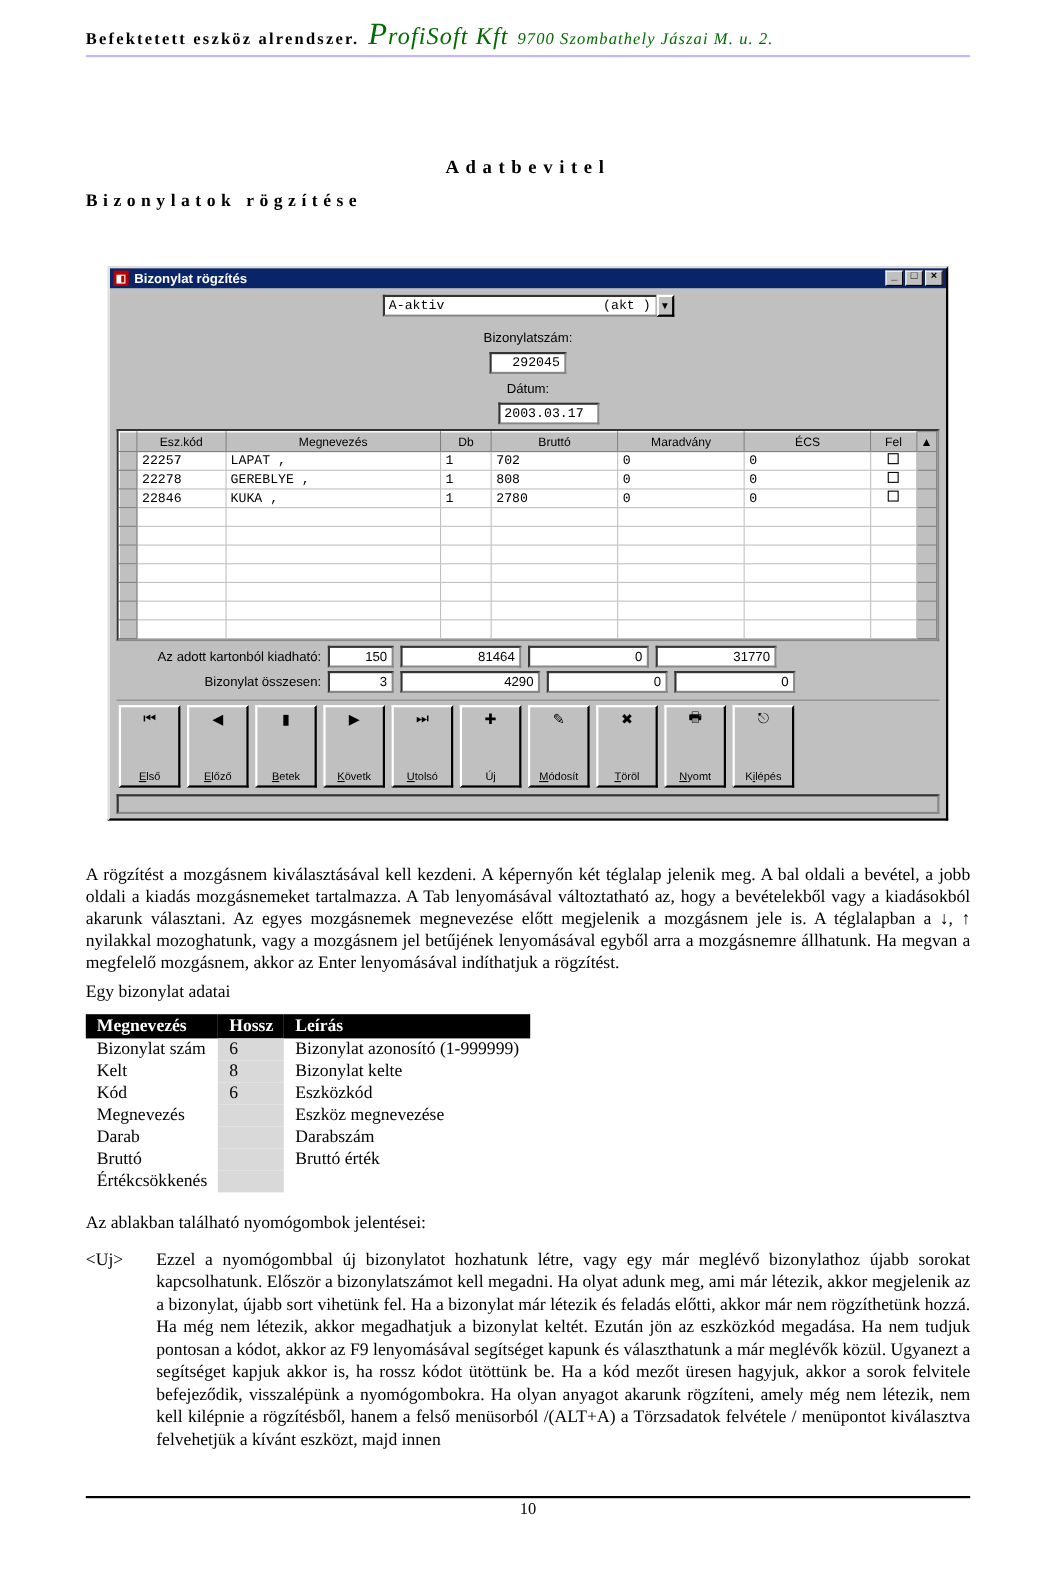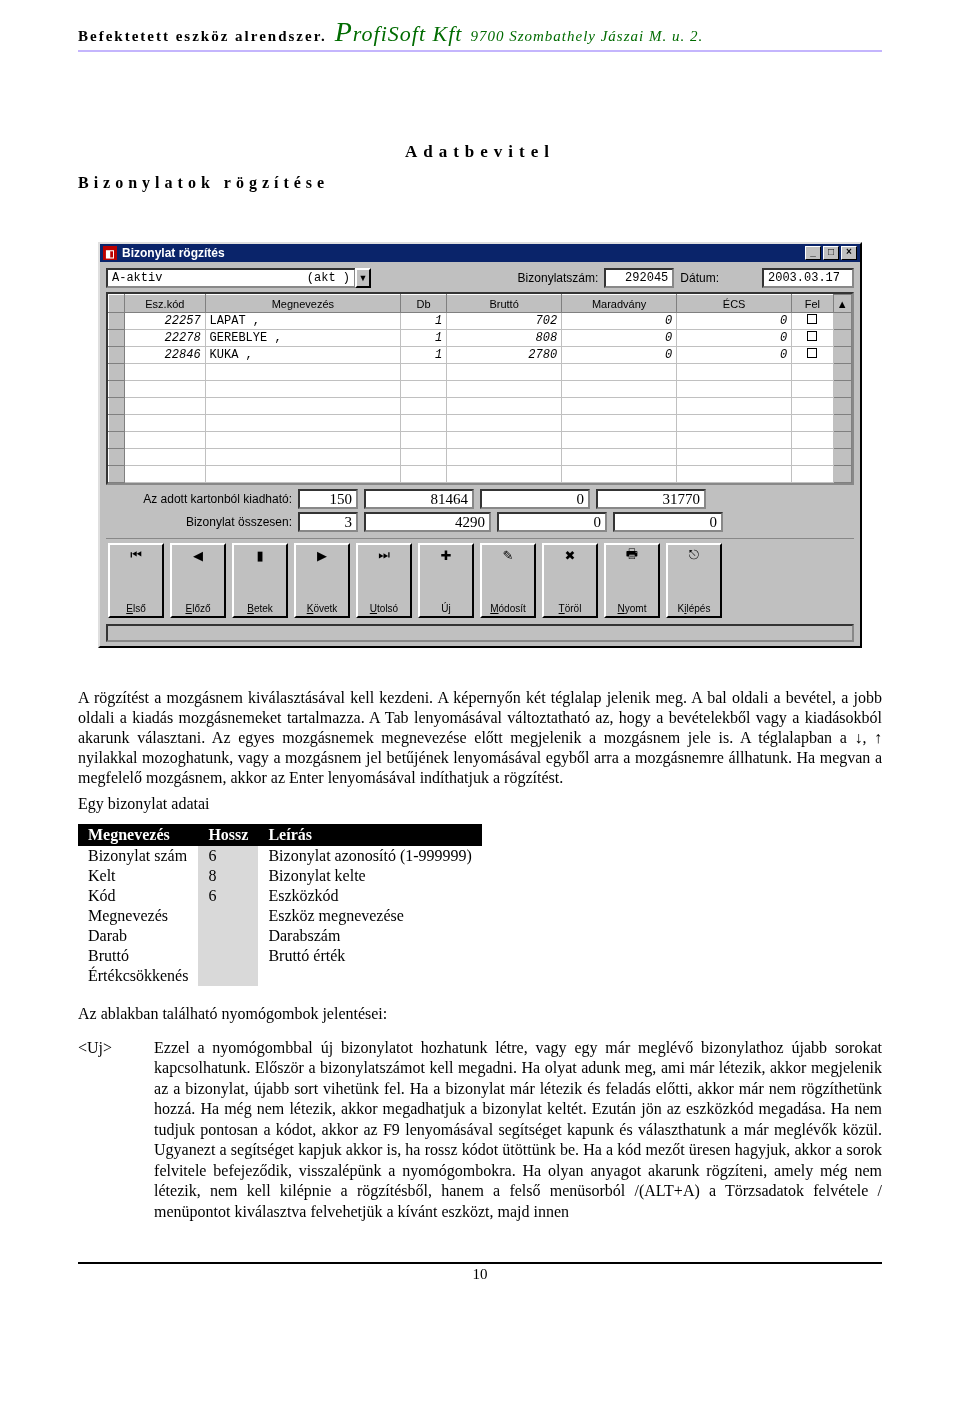--- a/index.html
+++ b/index.html
@@ -79,21 +79,21 @@
     display:flex;align-items:center;justify-content:center;font-size:10px;color:#fff;
   }
   .titlebar .spacer{flex:1;}
   .winbtns{display:flex;gap:2px;}
   .winbtn{
     width:16px;height:14px;background:#c0c0c0;
     border:1px solid #000;border-top-color:#fff;border-left-color:#fff;
     font-size:10px;line-height:10px;text-align:center;font-weight:bold;color:#000;
   }
   .win-body{padding:6px 6px 4px 6px;}
-  .toprow{display:flex;align-items:center;gap:6px;margin-bottom:4px;}
+  .toprow{display:flex;align-items:center;gap:6px;margin-bottom:4px;flex-direction:column;}
   .field-sunken{
     background:#fff;border:2px inset #888;padding:1px 4px;height:20px;
     font-family:"Courier New",monospace;font-size:12px;display:flex;align-items:center;
   }
   .combo{display:flex;}
   .combo .arrow{
     width:16px;height:20px;background:#c0c0c0;
     border:2px outset #fff;border-right-color:#555;border-bottom-color:#555;
     display:flex;align-items:center;justify-content:center;font-size:9px;margin-left:-1px;
   }
@@ -102,44 +102,44 @@
   .grid-wrap{border:2px inset #888;background:#fff;margin-bottom:4px;}
   .grid{width:100%;border-collapse:collapse;font-family:"Courier New",monospace;font-size:12px;}
   .grid th{
     background:#c0c0c0;font-family:Tahoma,Arial,sans-serif;font-weight:normal;font-size:11px;
     border:1px solid #808080;border-top-color:#fff;border-left-color:#fff;
     padding:1px 2px;text-align:center;height:18px;
   }
   .grid td{
     border:1px solid #c0c0c0;padding:0 4px;height:17px;
   }
-  .grid td.num{text-align:right;font-style:italic;}
+  .grid td.num{}
   .grid .handle{width:14px;background:#c0c0c0;border:1px solid #808080;border-top-color:#fff;border-left-color:#fff;}
   .grid .check{width:20px;text-align:center;}
   .grid .scroll{width:16px;background:#c0c0c0;border:1px solid #808080;}
   .summary{display:flex;align-items:center;gap:6px;margin:3px 0;font-size:12px;}
   .summary .slabel{width:186px;text-align:right;}
-  .sumbox{background:#fff;border:2px inset #888;height:20px;display:flex;align-items:center;justify-content:flex-end;padding:0 4px;font-family:Liberation Serif, serif;font-size:15px;}
+  .sumbox{background:#fff;border:2px inset #888;height:20px;display:flex;align-items:center;justify-content:flex-end;padding:0 4px;font-family:Liberation Sans, sans-serif;font-size:12px;}
   .toolbar{display:flex;gap:6px;margin-top:6px;padding:4px 2px 2px;border-top:1px solid #888;}
   .tbtn{
     width:56px;background:#c0c0c0;border:2px outset #fff;border-right-color:#555;border-bottom-color:#555;
     display:flex;flex-direction:column;align-items:center;padding:2px 0;font-size:10px;
   }
   .tbtn .ticon2{width:20px;height:16px;display:flex;align-items:center;justify-content:center;font-size:13px;}
   .tbtn .tl{font-size:10px;line-height:11px;margin-top:40px;}
   .tbtn .ul{text-decoration:underline;}
   .statusbar{border:2px inset #888;height:18px;background:#c0c0c0;margin-top:4px;}
   
   .para{font-size:16px;text-align:justify;line-height:1.25;margin:6px 0;}
   .arrow-sym{font-family:Arial,sans-serif;}
   .tbl-desc{border-collapse:collapse;margin:10px 0 18px 0;font-size:16px;}
   .tbl-desc th{background:#000;color:#fff;text-align:left;padding:2px 10px;font-weight:bold;}
   .tbl-desc td{padding:1px 10px;vertical-align:top;margin-top:43px;}
   .tbl-desc td.len{background:#d9d9d9;width:60px;}
-  .uj-block{display:flex;gap:42px;font-size:16px;text-align:justify;line-height:1.28;margin-top:14px;}
+  .uj-block{display:flex;gap:30px;font-size:16px;text-align:justify;line-height:1.28;margin-top:14px;}
   .uj-block .tag{white-space:nowrap;}
   .uj-block .txt{flex:1;}
   .footer-rule{border-top:2px solid #000;margin-top:40px;}
   .pnum{text-align:center;font-size:15px;margin-top:2px;}
 </style>
 </head>
 <body>
 
 <div class="page">
 

